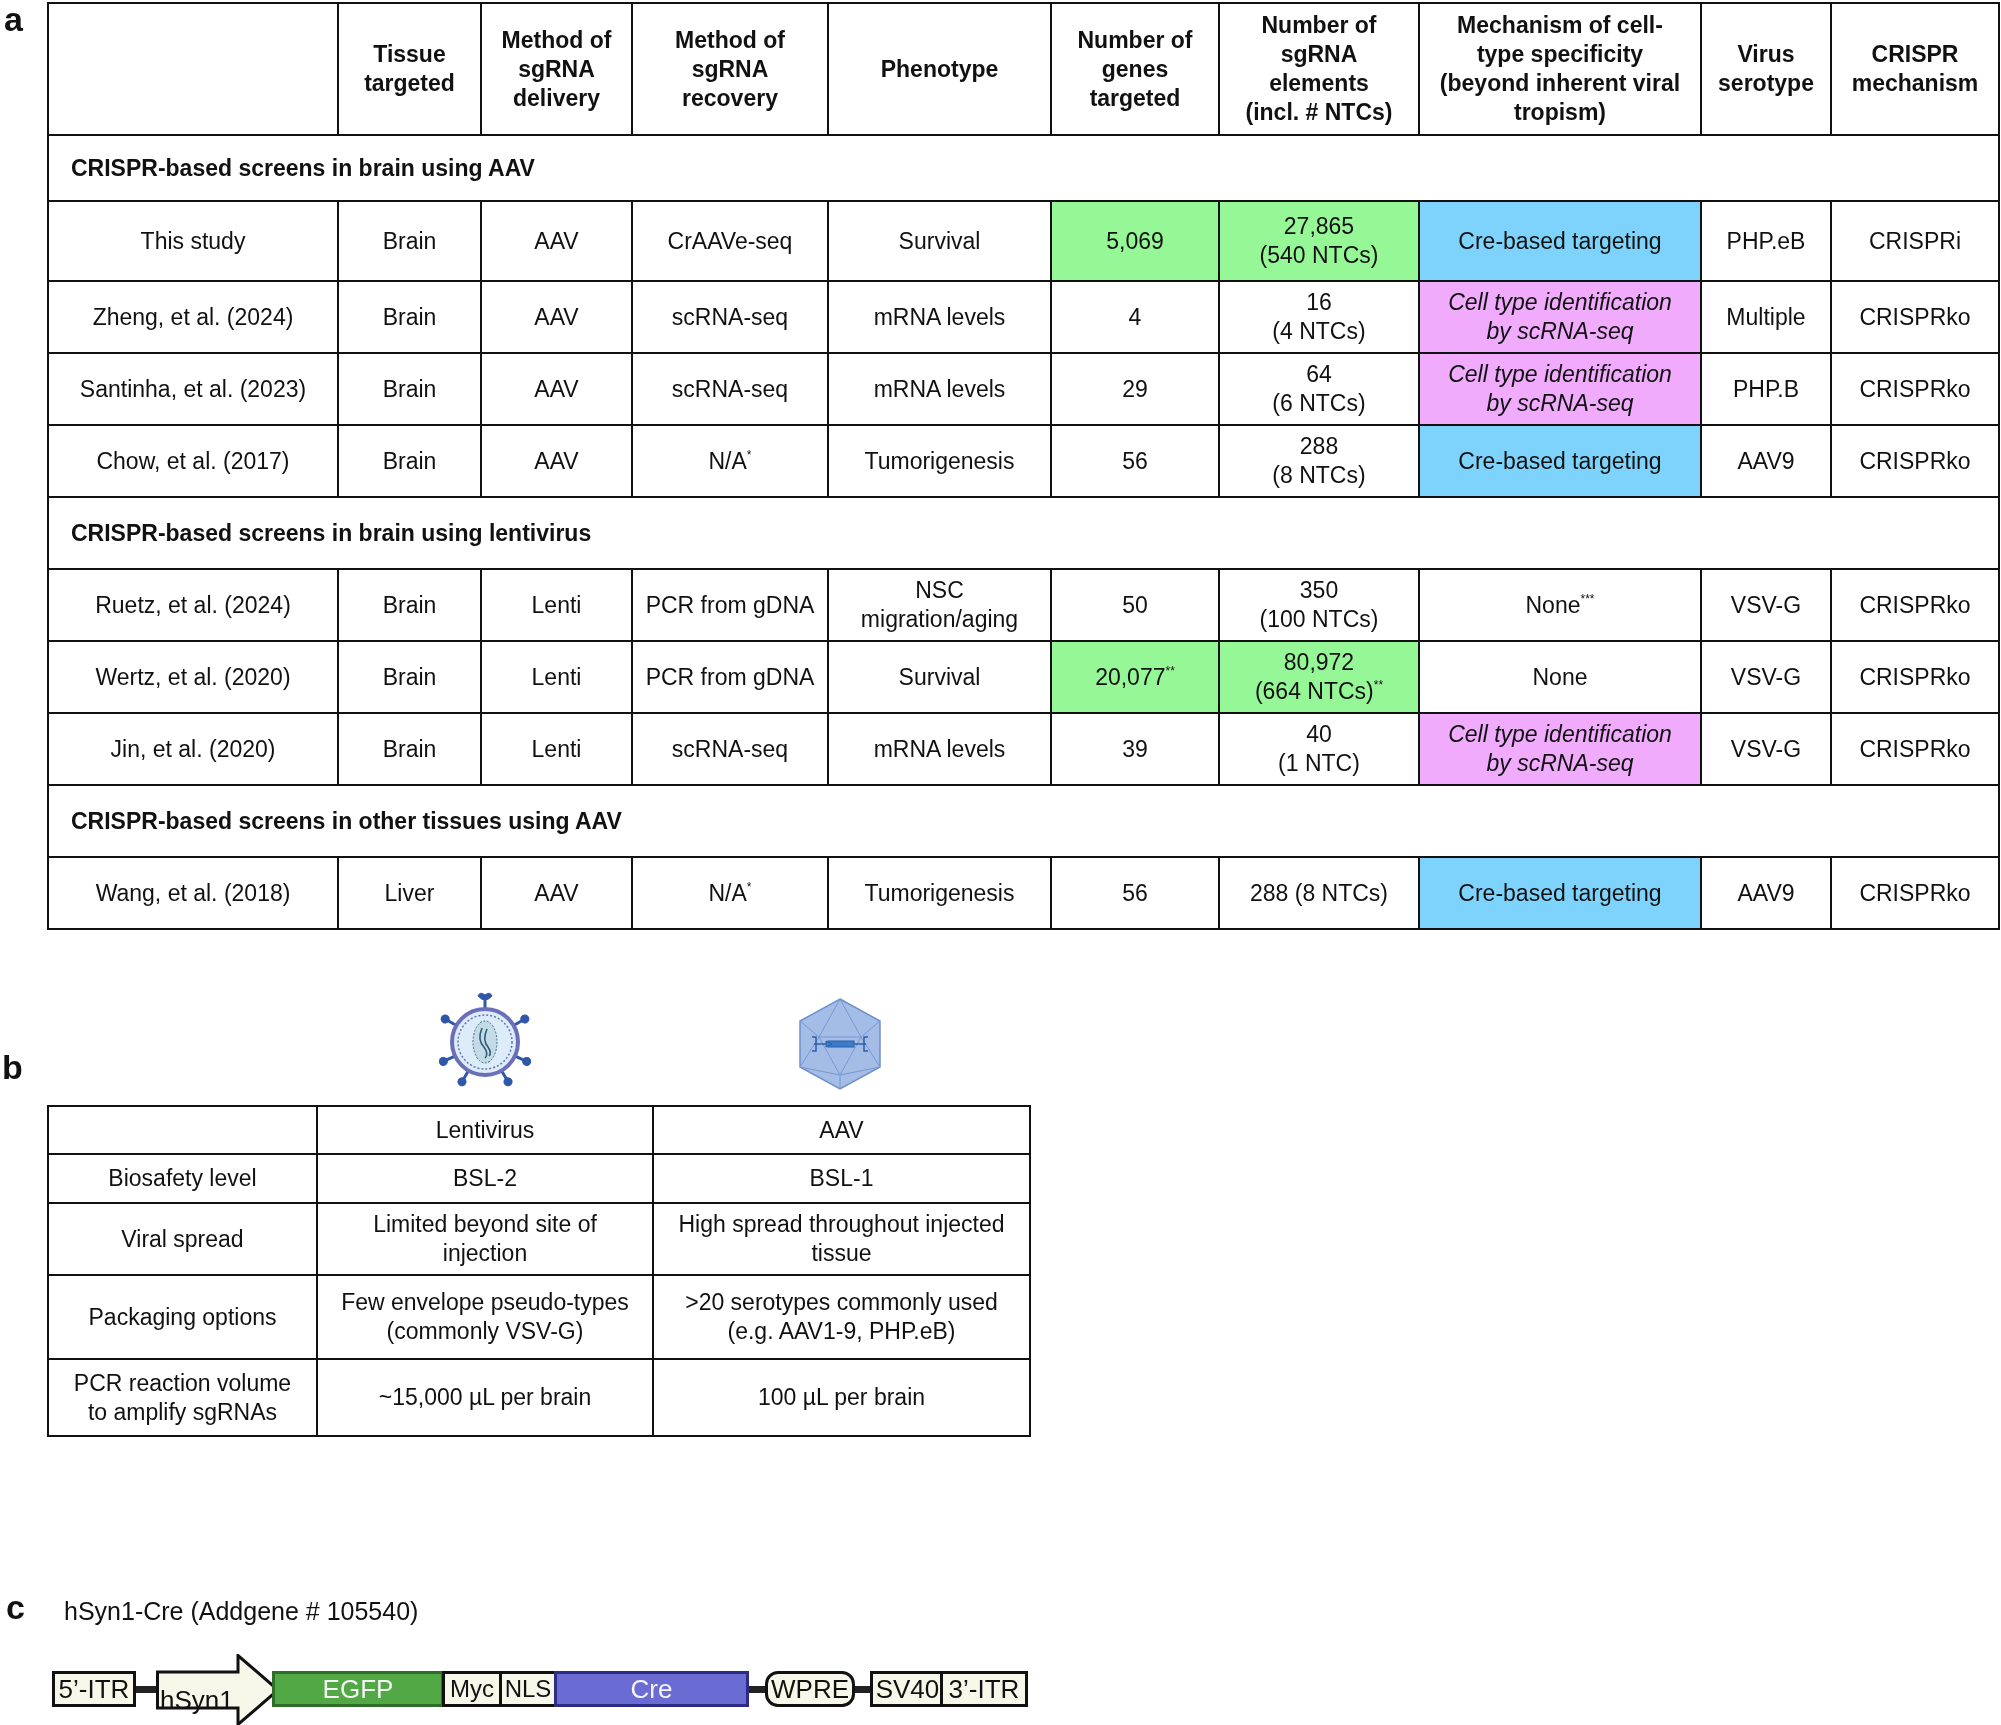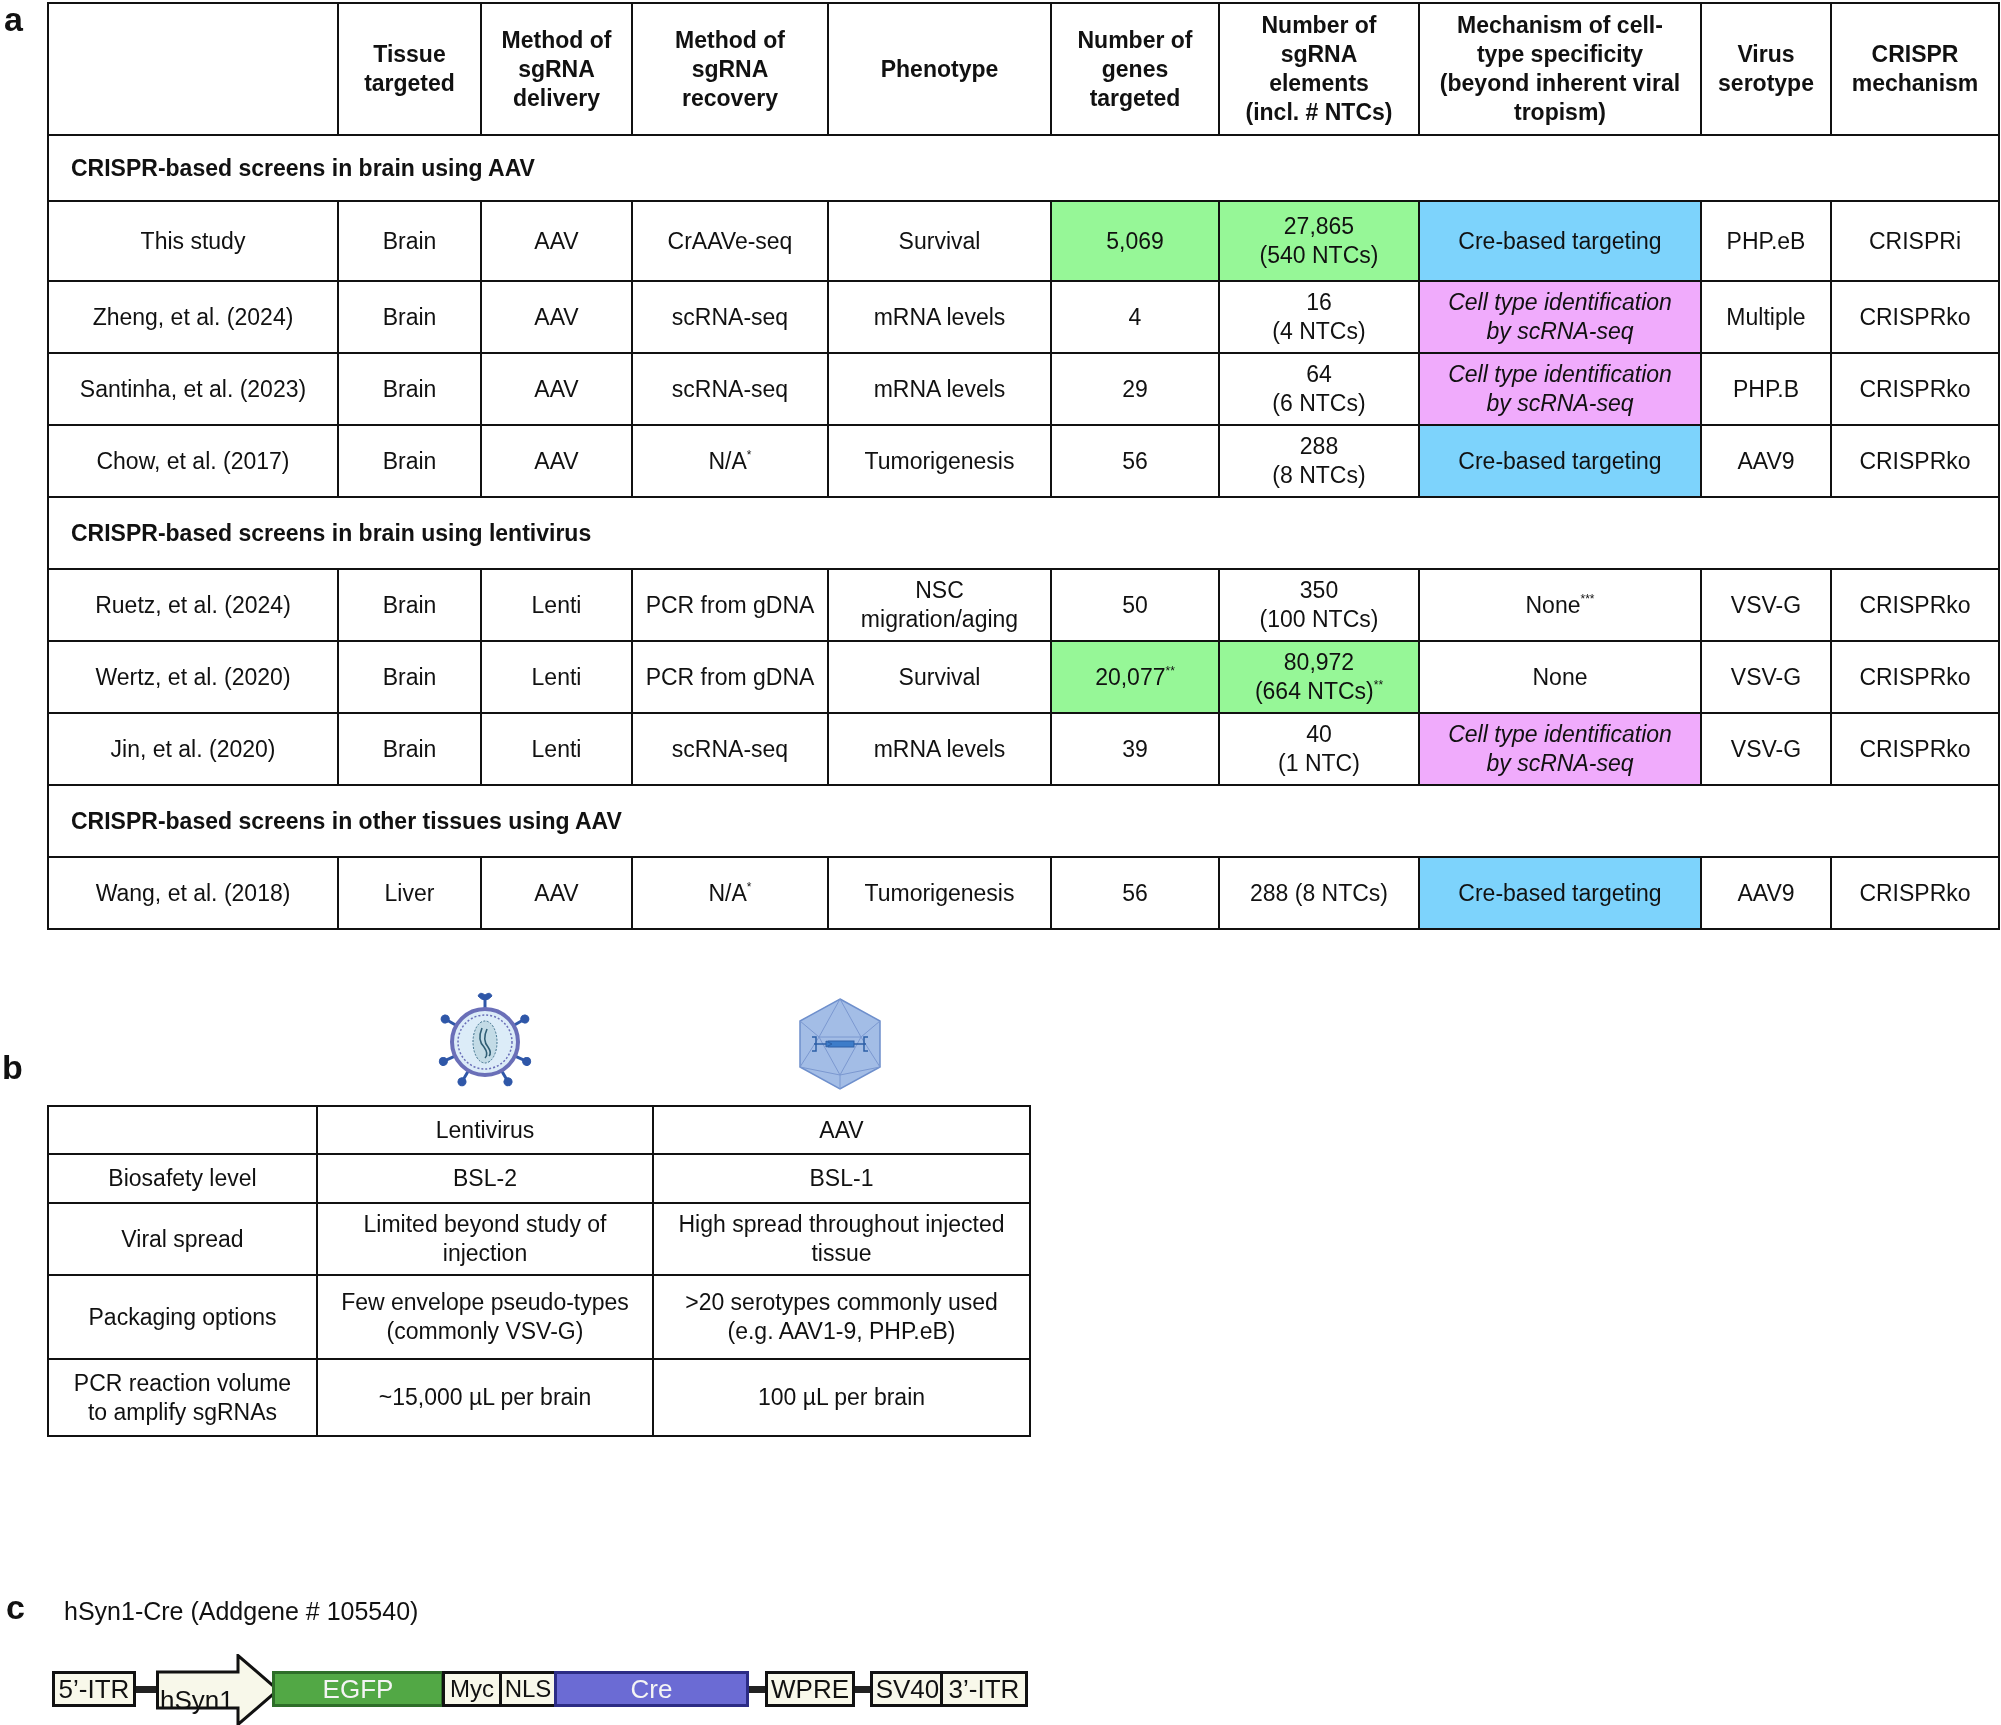--- a/index.html
+++ b/index.html
@@ -325,21 +325,21 @@
         </td>
         <td>
           <div>BSL-1</div>
         </td>
       </tr>
       <tr style="height: 72px;">
         <td>
           <div>Viral spread</div>
         </td>
         <td>
-          <div>Limited beyond study of</div>
+          <div>Limited beyond site of</div>
           <div>injection</div>
         </td>
         <td>
           <div>High spread throughout injected</div>
           <div>tissue</div>
         </td>
       </tr>
       <tr style="height: 84px;">
         <td>
           <div>Packaging options</div>
@@ -377,16 +377,16 @@
 
   <div class="box" style="left:0; width:84px;">5’-ITR</div>
   <svg style="position:absolute; left:104px; top:4px;" width="126" height="72" viewBox="0 0 126 72">
     <polygon points="1.5,18 82,18 82,1.5 122,36 82,70.5 82,54 1.5,54" fill="#f8f8ea" stroke="#111" stroke-width="3"></polygon>
   </svg>
   <div style="position:absolute; left:108px; top:32px; width:84px; text-align:left; font-size:26px; line-height:36px;">hSyn1</div>
   <div class="box egfp" style="left:220px; width:172px;">EGFP</div>
   <div class="box" style="left:390px; width:60px; font-size:24px;">Myc</div>
   <div class="box" style="left:447px; width:58px; font-size:24px;">NLS</div>
   <div class="box cre" style="left:502px; width:195px;">Cre</div>
-  <div class="box" style="left:713px; width:90px;">WPRE</div>
+  <div class="box" style="left:713px; width:90px;border-radius:13px;">WPRE</div>
   <div class="box" style="left:818px; width:75px;">SV40</div>
   <div class="box" style="left:888px; width:88px;">3’-ITR</div>
 </div>
 
 </body></html>

